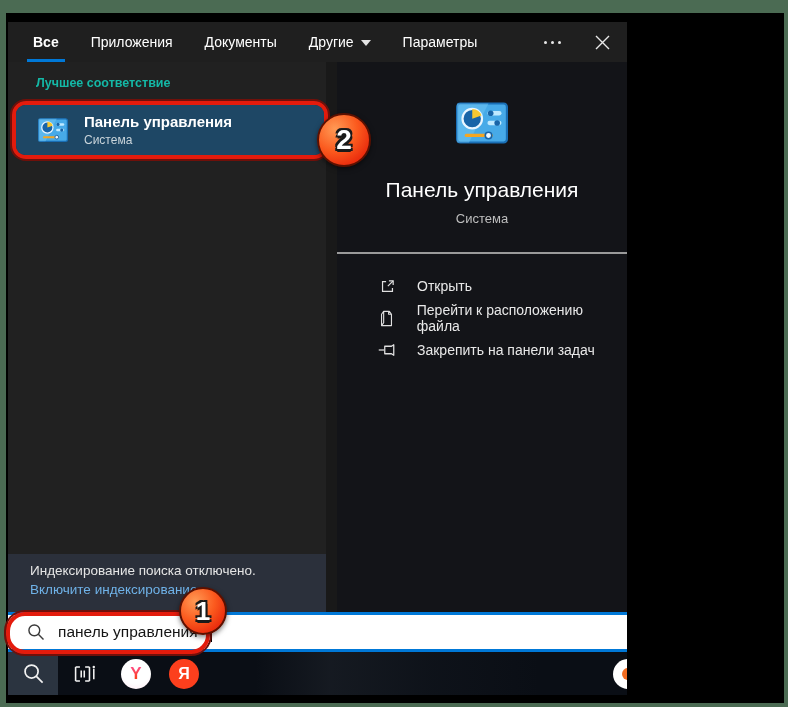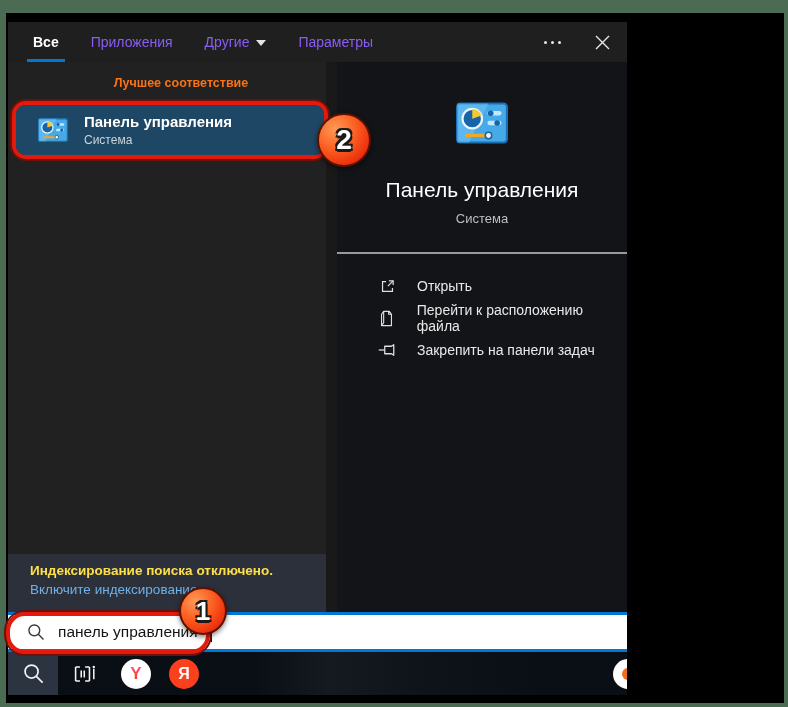--- a/index.html
+++ b/index.html
@@ -5,46 +5,46 @@
   * { margin:0; padding:0; box-sizing:border-box; }
   html,body { width:788px; height:707px; overflow:hidden; }
   body { background:#4b6b53; font-family:"Liberation Sans", sans-serif; position:relative; }
 
   .black-frame { position:absolute; left:6px; top:13px; right:4px; bottom:4px; background:#000; }
   .window { position:absolute; left:2px; top:9px; width:619px; height:673px; background:#1c1c1c; }
 
   
   .header { height:40px; background:#1f1f1f; display:flex; align-items:stretch; padding-left:22px; position:relative; }
   .tab { display:flex; align-items:center; gap:7px; padding:0 3px; margin-right:26px;
-         font-size:14px; color:#8b5cf6; cursor:default; position:relative; }
+         font-size:14px; color:#ffffff; cursor:default; position:relative; }
   .tab.selected { color:#fff; font-weight:bold; }
   .tab.selected::after { content:""; position:absolute; left:-3px; right:-3px; bottom:0; height:3px; background:#0078d7; }
   .chevron { width:0; height:0; border-left:5px solid transparent; border-right:5px solid transparent; border-top:6px solid #e4e4e4; margin-top:2px; }
   .header-right { position:absolute; right:14px; top:0; height:40px; display:flex; align-items:center; gap:26px; }
   .dots { display:flex; gap:4px; padding:6px 4px; }
   .dots i { width:3px; height:3px; border-radius:50%; background:#e8e8e8; display:block; }
   .close-btn { width:22px; height:22px; display:flex; align-items:center; justify-content:center; }
 
   
   .main { display:flex; height:550px; position:relative; }
   .left-panel { width:318px; background:#212121; position:relative; flex:none; }
   .panel-gap { width:11px; background:#191919; flex:none; }
   .right-panel { flex:1; background:#131418; display:flex; flex-direction:column; align-items:center; }
 
-  .section-header { padding:14px 0 0 28px; font-size:12.5px; font-weight:bold; color:#f97316;text-align:center; }
+  .section-header { padding:14px 0 0 28px; font-size:12.5px; font-weight:bold; color:#14b8a6; }
 
   .result-outline { position:absolute; left:4px; top:39px; width:316px; height:58px;
         border:4px solid #e41b0c; border-radius:14px; box-shadow:0 0 0 2px #70100a, inset 0 0 0 1px rgba(60,5,2,.6); }
   .result-item { position:absolute; inset:0; background:#1e4765; border-radius:9px;
         display:flex; align-items:center; padding-left:22px; gap:16px; }
   .result-meta .title { font-size:15px; font-weight:bold; color:#fff; }
   .result-meta .sub { font-size:12px; color:#c9d4da; margin-top:3px; }
 
   .left-footer { position:absolute; left:0; right:0; bottom:0; height:58px; background:#2b303b; padding:9px 0 0 22px; }
-  .left-footer .line1 { font-size:13.5px; color:#fde047;font-weight:bold; }
+  .left-footer .line1 { font-size:13.5px; color:#e5e5e5; }
   .left-footer .link { font-size:13.5px; color:#6fb2e8; margin-top:4px; display:inline-block; }
 
   .hero-icon { margin-top:40px; }
   .hero-title { margin-top:34px; font-size:21px; color:#fff; }
   .hero-sub { margin-top:9px; font-size:13px; color:#bfbfbf; }
   .divider { width:100%; height:2px; background:#9a9a9a; margin-top:26px; }
   .actions { width:100%; margin-top:16px; }
   .action-row { display:flex; align-items:center; gap:21px; padding-left:41px; height:32px; }
   .action-row .lbl { font-size:14px; color:#e8e8e8; }
   .aicon { width:18px; display:flex; justify-content:center; }
@@ -89,20 +89,23 @@
 
 <div class="black-frame">
   <div class="window">
 
     <div class="header">
       <div class="tab selected">
         <span>Все</span>
       </div>
       <div class="tab">
         <span>Приложения</span>
+      </div>
+      <div class="tab">
+        <span>Документы</span>
       </div>
       <div class="tab">
         <span>Другие</span>
         <span class="chevron"></span>
       </div>
       <div class="tab">
         <span>Параметры</span>
       </div>
       <div class="header-right">
         <div class="dots">

